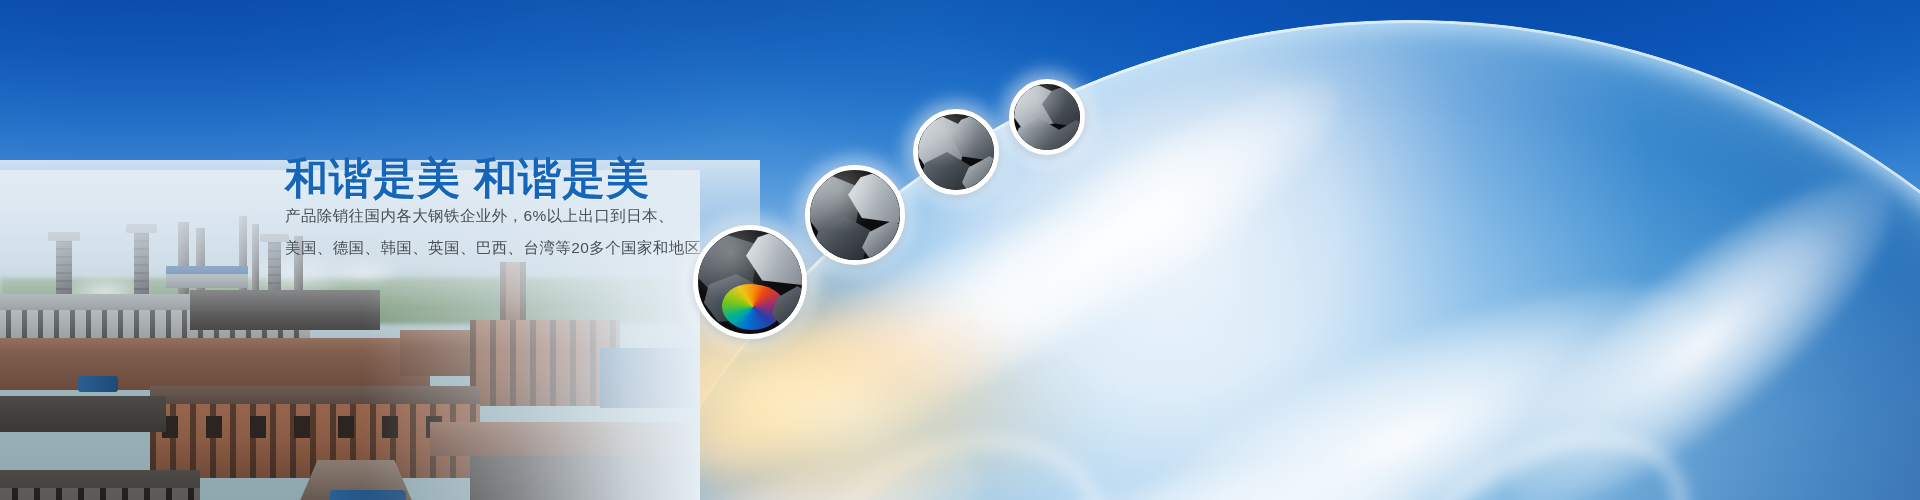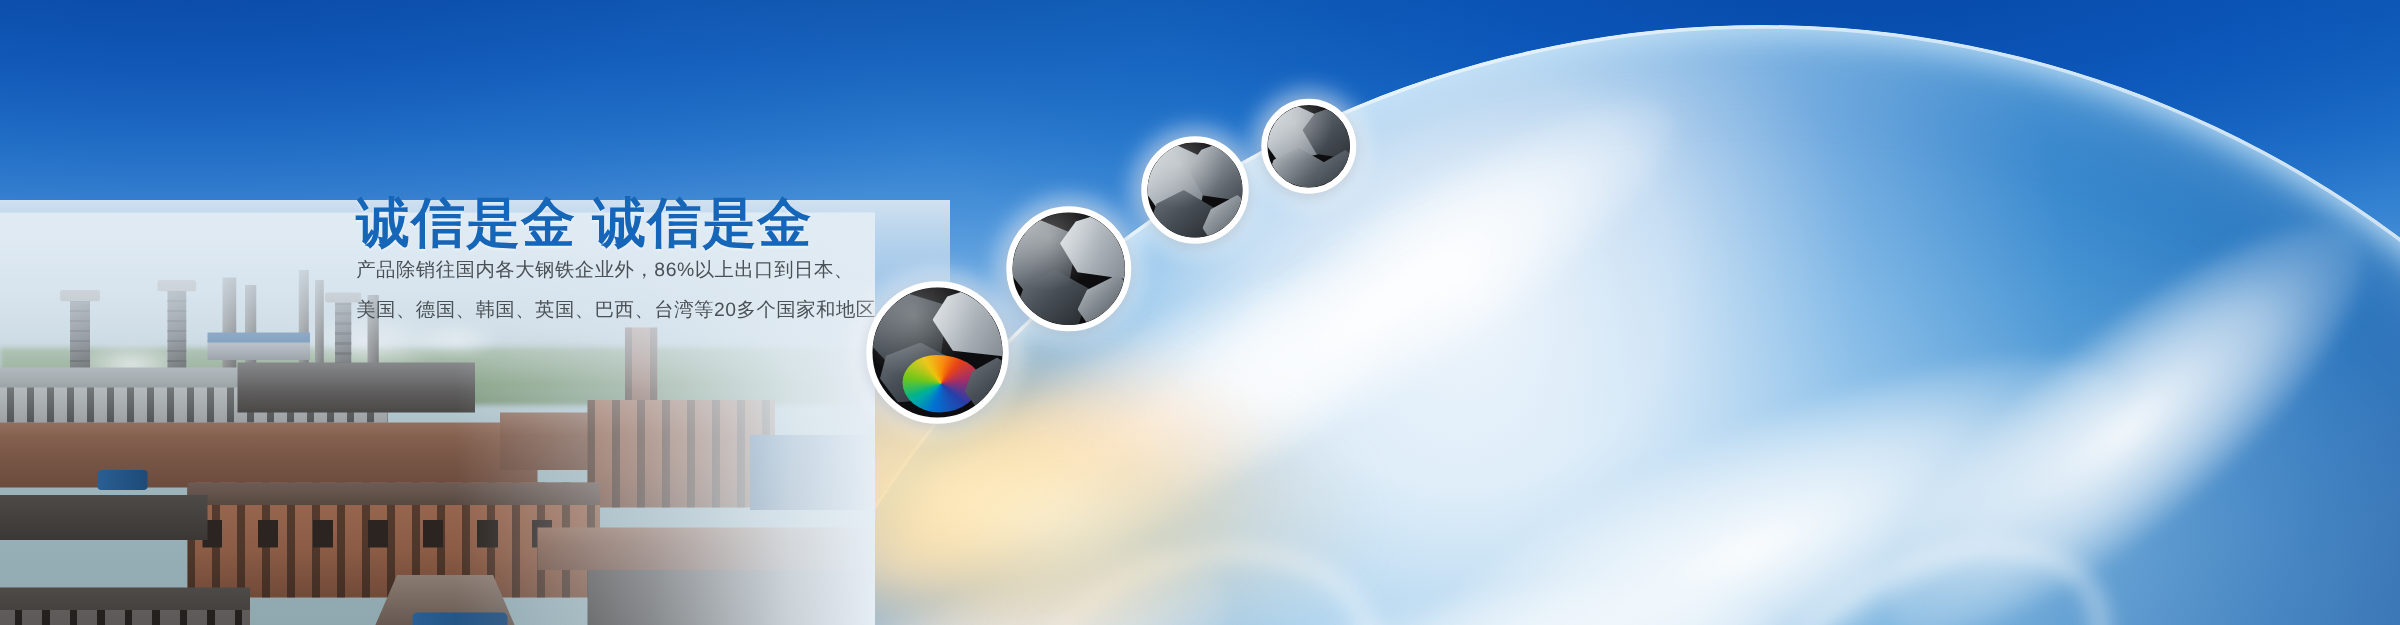--- a/index.html
+++ b/index.html
@@ -350,22 +350,22 @@
     <div class="roof dark" style="left:470px; top:286px; width:240px; height:46px;"></div>
     <div style="position:absolute;left:296px;top:290px;width:120px;height:50px;
       background:linear-gradient(to bottom,#8a7b72,#5d5048);clip-path:polygon(18% 0,82% 0,100% 100%,0 100%);"></div>
     <div class="tankblue" style="left:330px; top:320px; width:76px; height:22px;border-radius:4px;"></div>
     <div class="tankblue" style="left:78px;  top:206px; width:40px; height:16px;border-radius:3px;"></div>
 
     <div class="plant-fade"></div>
   </div>
   <div class="left-blend"></div>
 
-  <div class="headline">诚信是金 诚信是金</div>
-  <div class="subline l1">产品除销往国内各大钢铁企业外，86%以上出口到日本、</div>
+  <div class="headline">和谐是美 和谐是美</div>
+  <div class="subline l1">产品除销往国内各大钢铁企业外，6%以上出口到日本、</div>
   <div class="subline l2">美国、德国、韩国、英国、巴西、台湾等20多个国家和地区...</div>
 
   <div class="ore" style="left:693px; top:225px; width:114px; height:114px;">
     <div class="ore-inner">
       <div class="rockA rock-dark" style="left:-6px; top:4px; width:66px; height:58px;
         clip-path:polygon(10% 30%,48% 0,100% 18%,92% 86%,30% 100%,0 64%);"></div>
       <div class="rockB rock-light" style="left:48px; top:-4px; width:74px; height:62px;
         clip-path:polygon(16% 18%,62% 0,100% 40%,82% 96%,22% 88%,0 48%);"></div>
       <div class="rockC rock-dark" style="left:6px; top:44px; width:60px; height:48px;
         clip-path:polygon(8% 22%,54% 0,100% 30%,86% 92%,24% 100%,0 60%);"></div>

